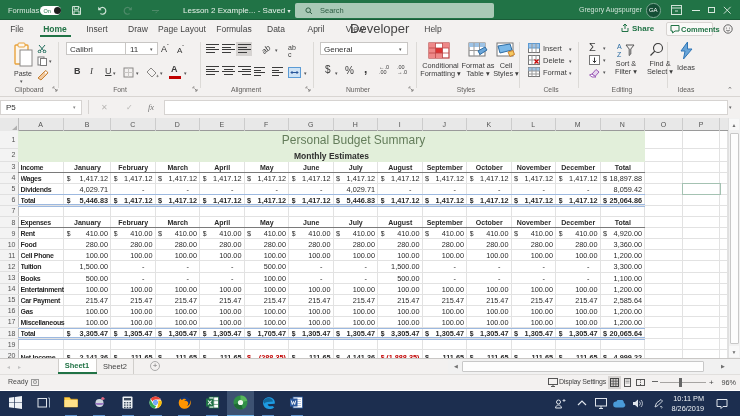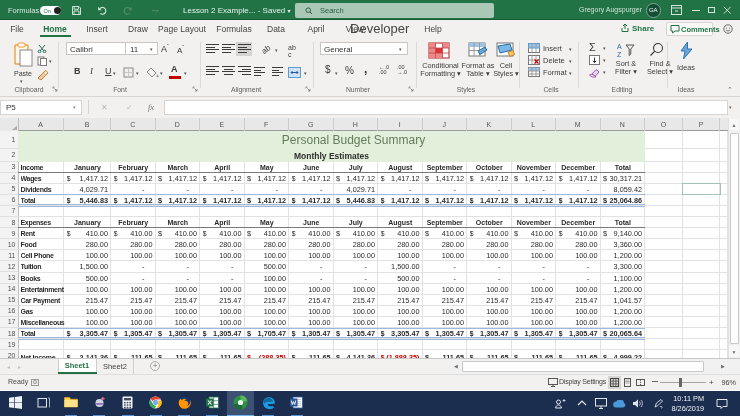--- a/index.html
+++ b/index.html
@@ -495,21 +495,21 @@
 <div class="ab" style="position:absolute;left:514px;top:172.6px;width:39px;height:11.1px;color:#2a2a2a;font-size:7.3px;display:flex;align-items:center;justify-content:space-between;overflow:hidden;">
     <span>$</span>
     <span>1,417.12</span>
   </div>
 <div class="ab" style="position:absolute;left:558.5px;top:172.6px;width:39px;height:11.1px;color:#2a2a2a;font-size:7.3px;display:flex;align-items:center;justify-content:space-between;overflow:hidden;">
     <span>$</span>
     <span>1,417.12</span>
   </div>
 <div class="ab" style="position:absolute;left:603px;top:172.6px;width:39px;height:11.1px;color:#2a2a2a;font-size:7.3px;display:flex;align-items:center;justify-content:space-between;overflow:hidden;">
     <span>$</span>
-    <span>30,317.21</span>
+    <span>18,897.88</span>
   </div>
 <div class="ab" style="position:absolute;left:20.5px;top:183.7px;width:44px;height:11.1px;color:#2a2a2a;font-size:7px;letter-spacing:-0.3px;font-weight:bold;display:flex;align-items:center;white-space:nowrap;overflow:hidden;">Dividends</div>
 <div class="ab" style="position:absolute;left:64px;top:183.7px;width:44px;height:11.1px;color:#2a2a2a;font-size:7.3px;display:flex;align-items:center;justify-content:flex-end;">4,029.71</div>
 <div class="ab" style="position:absolute;left:333.5px;top:183.7px;width:41.5px;height:11.1px;color:#2a2a2a;font-size:7.3px;display:flex;align-items:center;justify-content:flex-end;">4,029.71</div>
 <div class="ab" style="position:absolute;left:600.5px;top:183.7px;width:41.5px;height:11.1px;color:#2a2a2a;font-size:7.3px;display:flex;align-items:center;justify-content:flex-end;">8,059.42</div>
 <div class="ab" style="position:absolute;left:111px;top:183.7px;width:33.5px;height:11.1px;color:#2a2a2a;font-size:7.3px;display:flex;align-items:center;justify-content:flex-end;">-</div>
 <div class="ab" style="position:absolute;left:155.5px;top:183.7px;width:33.5px;height:11.1px;color:#2a2a2a;font-size:7.3px;display:flex;align-items:center;justify-content:flex-end;">-</div>
 <div class="ab" style="position:absolute;left:200px;top:183.7px;width:33.5px;height:11.1px;color:#2a2a2a;font-size:7.3px;display:flex;align-items:center;justify-content:flex-end;">-</div>
 <div class="ab" style="position:absolute;left:244.5px;top:183.7px;width:33.5px;height:11.1px;color:#2a2a2a;font-size:7.3px;display:flex;align-items:center;justify-content:flex-end;">-</div>
 <div class="ab" style="position:absolute;left:289px;top:183.7px;width:33.5px;height:11.1px;color:#2a2a2a;font-size:7.3px;display:flex;align-items:center;justify-content:flex-end;">-</div>
@@ -633,21 +633,21 @@
 <div class="ab" style="position:absolute;left:514px;top:228.1px;width:39px;height:11.1px;color:#2a2a2a;font-size:7.3px;display:flex;align-items:center;justify-content:space-between;overflow:hidden;">
     <span>$</span>
     <span>410.00</span>
   </div>
 <div class="ab" style="position:absolute;left:558.5px;top:228.1px;width:39px;height:11.1px;color:#2a2a2a;font-size:7.3px;display:flex;align-items:center;justify-content:space-between;overflow:hidden;">
     <span>$</span>
     <span>410.00</span>
   </div>
 <div class="ab" style="position:absolute;left:603px;top:228.1px;width:39px;height:11.1px;color:#2a2a2a;font-size:7.3px;display:flex;align-items:center;justify-content:space-between;overflow:hidden;">
     <span>$</span>
-    <span>9,140.00</span>
+    <span>4,920.00</span>
   </div>
 <div class="ab" style="position:absolute;left:20.5px;top:239.2px;width:44px;height:11.1px;color:#2a2a2a;font-size:7px;letter-spacing:-0.3px;font-weight:bold;display:flex;align-items:center;white-space:nowrap;overflow:hidden;">Food</div>
 <div class="ab" style="position:absolute;left:64px;top:239.2px;width:44px;height:11.1px;color:#2a2a2a;font-size:7.3px;display:flex;align-items:center;justify-content:flex-end;">280.00</div>
 <div class="ab" style="position:absolute;left:111px;top:239.2px;width:41.5px;height:11.1px;color:#2a2a2a;font-size:7.3px;display:flex;align-items:center;justify-content:flex-end;">280.00</div>
 <div class="ab" style="position:absolute;left:155.5px;top:239.2px;width:41.5px;height:11.1px;color:#2a2a2a;font-size:7.3px;display:flex;align-items:center;justify-content:flex-end;">280.00</div>
 <div class="ab" style="position:absolute;left:200px;top:239.2px;width:41.5px;height:11.1px;color:#2a2a2a;font-size:7.3px;display:flex;align-items:center;justify-content:flex-end;">280.00</div>
 <div class="ab" style="position:absolute;left:244.5px;top:239.2px;width:41.5px;height:11.1px;color:#2a2a2a;font-size:7.3px;display:flex;align-items:center;justify-content:flex-end;">280.00</div>
 <div class="ab" style="position:absolute;left:289px;top:239.2px;width:41.5px;height:11.1px;color:#2a2a2a;font-size:7.3px;display:flex;align-items:center;justify-content:flex-end;">280.00</div>
 <div class="ab" style="position:absolute;left:333.5px;top:239.2px;width:41.5px;height:11.1px;color:#2a2a2a;font-size:7.3px;display:flex;align-items:center;justify-content:flex-end;">280.00</div>
 <div class="ab" style="position:absolute;left:378px;top:239.2px;width:41.5px;height:11.1px;color:#2a2a2a;font-size:7.3px;display:flex;align-items:center;justify-content:flex-end;">280.00</div>
@@ -718,21 +718,21 @@
 <div class="ab" style="position:absolute;left:155.5px;top:294.7px;width:41.5px;height:11.1px;color:#2a2a2a;font-size:7.3px;display:flex;align-items:center;justify-content:flex-end;">215.47</div>
 <div class="ab" style="position:absolute;left:200px;top:294.7px;width:41.5px;height:11.1px;color:#2a2a2a;font-size:7.3px;display:flex;align-items:center;justify-content:flex-end;">215.47</div>
 <div class="ab" style="position:absolute;left:244.5px;top:294.7px;width:41.5px;height:11.1px;color:#2a2a2a;font-size:7.3px;display:flex;align-items:center;justify-content:flex-end;">215.47</div>
 <div class="ab" style="position:absolute;left:289px;top:294.7px;width:41.5px;height:11.1px;color:#2a2a2a;font-size:7.3px;display:flex;align-items:center;justify-content:flex-end;">215.47</div>
 <div class="ab" style="position:absolute;left:333.5px;top:294.7px;width:41.5px;height:11.1px;color:#2a2a2a;font-size:7.3px;display:flex;align-items:center;justify-content:flex-end;">215.47</div>
 <div class="ab" style="position:absolute;left:378px;top:294.7px;width:41.5px;height:11.1px;color:#2a2a2a;font-size:7.3px;display:flex;align-items:center;justify-content:flex-end;">215.47</div>
 <div class="ab" style="position:absolute;left:422.5px;top:294.7px;width:41.5px;height:11.1px;color:#2a2a2a;font-size:7.3px;display:flex;align-items:center;justify-content:flex-end;">215.47</div>
 <div class="ab" style="position:absolute;left:467px;top:294.7px;width:41.5px;height:11.1px;color:#2a2a2a;font-size:7.3px;display:flex;align-items:center;justify-content:flex-end;">215.47</div>
 <div class="ab" style="position:absolute;left:511.5px;top:294.7px;width:41.5px;height:11.1px;color:#2a2a2a;font-size:7.3px;display:flex;align-items:center;justify-content:flex-end;">215.47</div>
 <div class="ab" style="position:absolute;left:556px;top:294.7px;width:41.5px;height:11.1px;color:#2a2a2a;font-size:7.3px;display:flex;align-items:center;justify-content:flex-end;">215.47</div>
-<div class="ab" style="position:absolute;left:600.5px;top:294.7px;width:41.5px;height:11.1px;color:#2a2a2a;font-size:7.3px;display:flex;align-items:center;justify-content:flex-end;">1,041.57</div>
+<div class="ab" style="position:absolute;left:600.5px;top:294.7px;width:41.5px;height:11.1px;color:#2a2a2a;font-size:7.3px;display:flex;align-items:center;justify-content:flex-end;">2,585.64</div>
 <div class="ab" style="position:absolute;left:20.5px;top:305.8px;width:44px;height:11.1px;color:#2a2a2a;font-size:7px;letter-spacing:-0.3px;font-weight:bold;display:flex;align-items:center;white-space:nowrap;overflow:hidden;">Gas</div>
 <div class="ab" style="position:absolute;left:64px;top:305.8px;width:44px;height:11.1px;color:#2a2a2a;font-size:7.3px;display:flex;align-items:center;justify-content:flex-end;">100.00</div>
 <div class="ab" style="position:absolute;left:111px;top:305.8px;width:41.5px;height:11.1px;color:#2a2a2a;font-size:7.3px;display:flex;align-items:center;justify-content:flex-end;">100.00</div>
 <div class="ab" style="position:absolute;left:155.5px;top:305.8px;width:41.5px;height:11.1px;color:#2a2a2a;font-size:7.3px;display:flex;align-items:center;justify-content:flex-end;">100.00</div>
 <div class="ab" style="position:absolute;left:200px;top:305.8px;width:41.5px;height:11.1px;color:#2a2a2a;font-size:7.3px;display:flex;align-items:center;justify-content:flex-end;">100.00</div>
 <div class="ab" style="position:absolute;left:244.5px;top:305.8px;width:41.5px;height:11.1px;color:#2a2a2a;font-size:7.3px;display:flex;align-items:center;justify-content:flex-end;">100.00</div>
 <div class="ab" style="position:absolute;left:289px;top:305.8px;width:41.5px;height:11.1px;color:#2a2a2a;font-size:7.3px;display:flex;align-items:center;justify-content:flex-end;">100.00</div>
 <div class="ab" style="position:absolute;left:333.5px;top:305.8px;width:41.5px;height:11.1px;color:#2a2a2a;font-size:7.3px;display:flex;align-items:center;justify-content:flex-end;">100.00</div>
 <div class="ab" style="position:absolute;left:378px;top:305.8px;width:41.5px;height:11.1px;color:#2a2a2a;font-size:7.3px;display:flex;align-items:center;justify-content:flex-end;">100.00</div>
 <div class="ab" style="position:absolute;left:422.5px;top:305.8px;width:41.5px;height:11.1px;color:#2a2a2a;font-size:7.3px;display:flex;align-items:center;justify-content:flex-end;">100.00</div>

